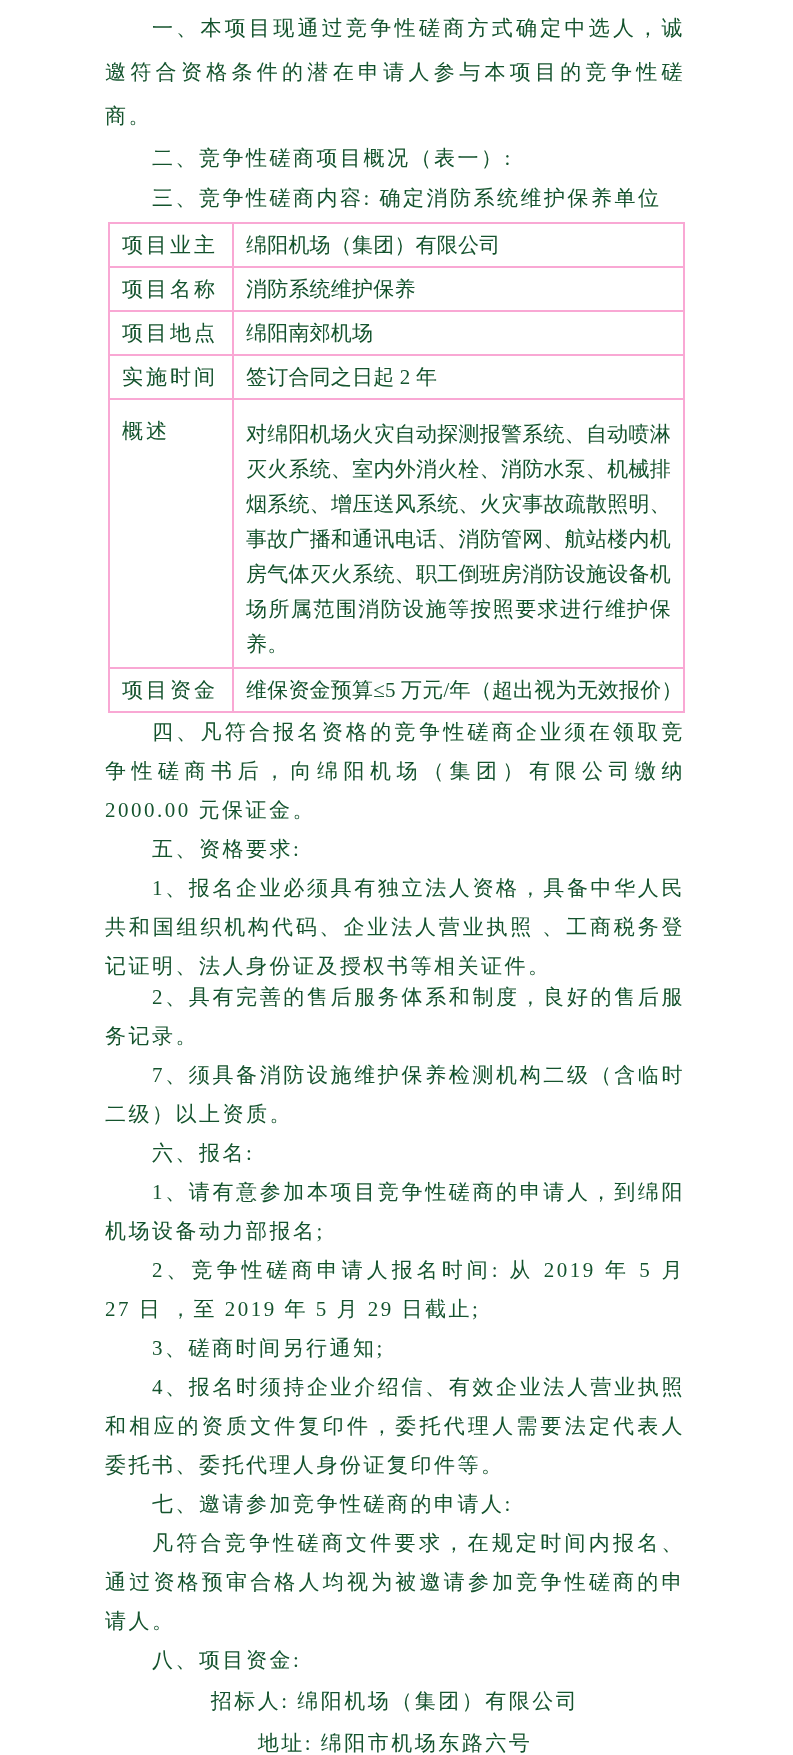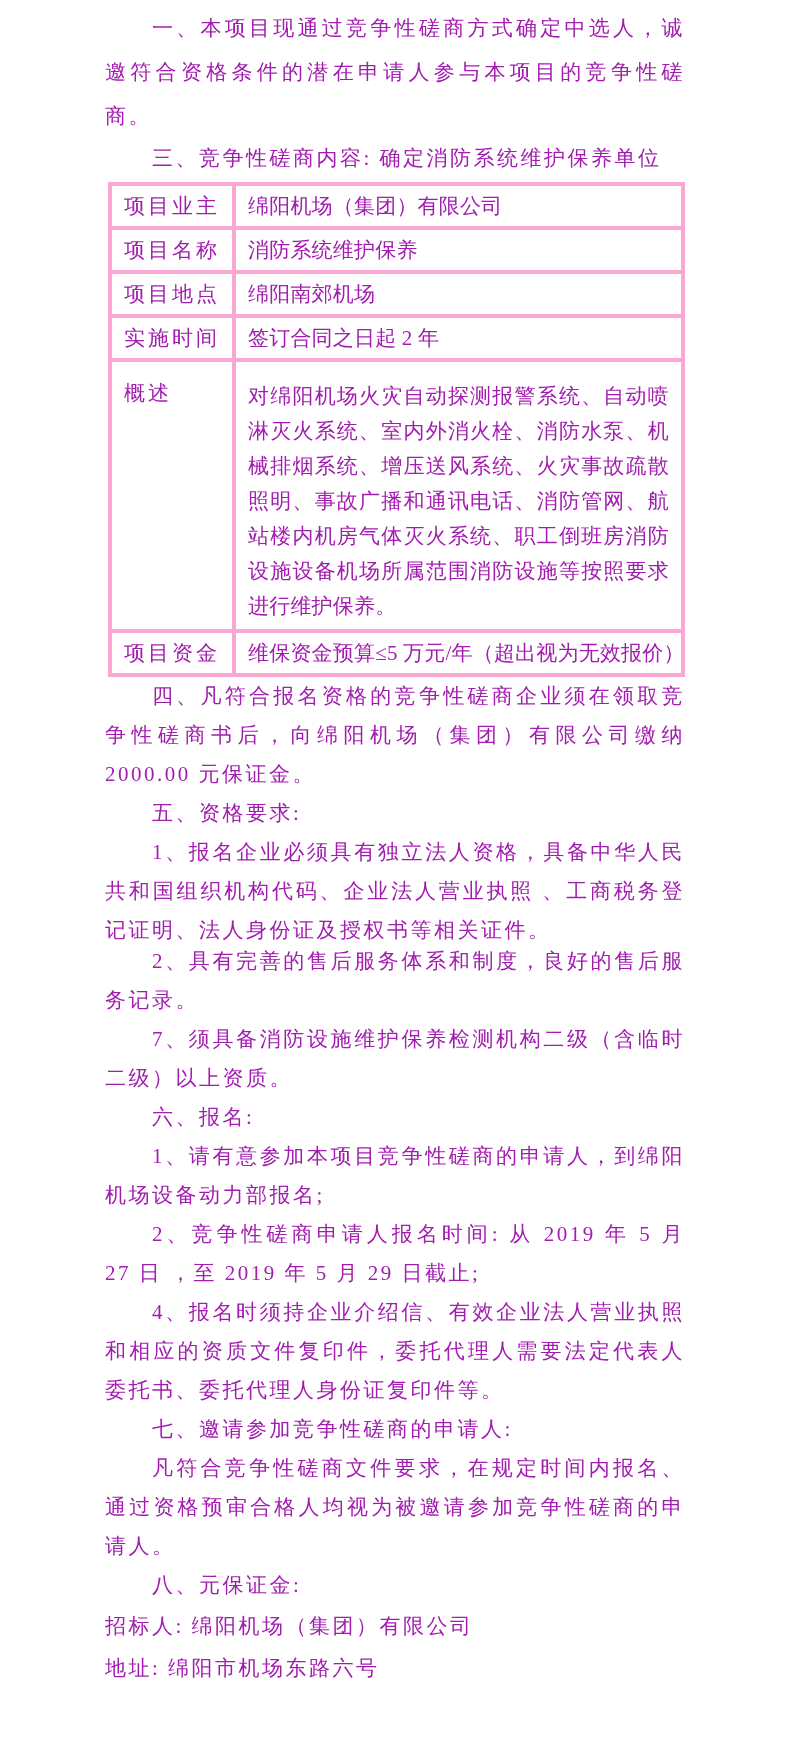--- a/index.html
+++ b/index.html
@@ -9,48 +9,48 @@
     background: #ffffff;
   }
   .page {
     position: relative;
     width: 793px;
     height: 1755px;
     overflow: hidden;
     background: #ffffff;
     padding: 6px 108px 0 105px;
     font-family: "Liberation Serif", "DejaVu Serif", serif;
-    color: #a21caf;
+    color: #14532d;
     font-size: 21px;
   }
   p {
     margin: 0;
     text-align: justify;
     text-justify: inter-ideograph;
     letter-spacing: 2.5px;
   }
   .lh-intro   { line-height: 44px; }
   .lh-head    { line-height: 40px; }
   .lh-body    { line-height: 39px; }
   .indent     { text-indent: 47px; }
   .tight      { margin-top: -8px; }
   .gap-top    { }
   .contact-line {
     line-height: 42px;
-    text-align: left;
+    text-align: center;
     text-indent: 0;
   }
   table.info-table {
     border-collapse: collapse;
     table-layout: fixed;
     width: 577px;
     margin: 4px 0 0 3px;
   }
   table.info-table td {
-    border: 4px solid #f9a8d4;
+    border: 2px solid #f9a8d4;
     font-size: 21px;
     padding: 0 12px;
     vertical-align: middle;
   }
   td.cell-label {
     width: 124px;
     letter-spacing: 3px;
   }
   td.cell-value {
     letter-spacing: 0.2px;
@@ -66,20 +66,21 @@
     text-align: justify;
   }
   tr.row-simple td.cell-value { white-space: nowrap; }
 </style>
 </head>
 <body>
 
 <div class="page">
 
   <p class="lh-intro indent">一、本项目现通过竞争性磋商方式确定中选人，诚邀符合资格条件的潜在申请人参与本项目的竞争性磋商。</p>
+  <p class="lh-head indent">二、竞争性磋商项目概况（表一）:</p>
   <p class="lh-head indent">三、竞争性磋商内容: 确定消防系统维护保养单位</p>
 
   <table class="info-table">
     <tbody>
       <tr class="row-simple">
         <td class="cell-label">项目业主</td>
         <td class="cell-value">绵阳机场（集团）有限公司</td>
       </tr>
       <tr class="row-simple">
         <td class="cell-label">项目名称</td>
@@ -107,22 +108,23 @@
   <p class="lh-body indent gap-top">四、凡符合报名资格的竞争性磋商企业须在领取竞争性磋商书后，向绵阳机场（集团）有限公司缴纳 2000.00 元保证金。</p>
 
   <p class="lh-body indent">五、资格要求:</p>
   <p class="lh-body indent">1、报名企业必须具有独立法人资格，具备中华人民共和国组织机构代码、企业法人营业执照 、工商税务登记证明、法人身份证及授权书等相关证件。</p>
   <p class="lh-body indent tight">2、具有完善的售后服务体系和制度，良好的售后服务记录。</p>
   <p class="lh-body indent">7、须具备消防设施维护保养检测机构二级（含临时二级）以上资质。</p>
 
   <p class="lh-body indent">六、报名:</p>
   <p class="lh-body indent">1、请有意参加本项目竞争性磋商的申请人，到绵阳机场设备动力部报名;</p>
   <p class="lh-body indent">2、竞争性磋商申请人报名时间: 从 2019 年 5 月 27 日 ，至 2019 年 5 月 29 日截止;</p>
+  <p class="lh-body indent">3、磋商时间另行通知;</p>
   <p class="lh-body indent">4、报名时须持企业介绍信、有效企业法人营业执照和相应的资质文件复印件，委托代理人需要法定代表人委托书、委托代理人身份证复印件等。</p>
 
   <p class="lh-body indent">七、邀请参加竞争性磋商的申请人:</p>
   <p class="lh-body indent">凡符合竞争性磋商文件要求，在规定时间内报名、通过资格预审合格人均视为被邀请参加竞争性磋商的申请人。</p>
 
-  <p class="lh-body indent">八、元保证金:</p>
+  <p class="lh-body indent">八、项目资金:</p>
   <p class="contact-line">招标人: 绵阳机场（集团）有限公司</p>
   <p class="contact-line">地址: 绵阳市机场东路六号</p>
 
 </div>
 
 </body></html>

